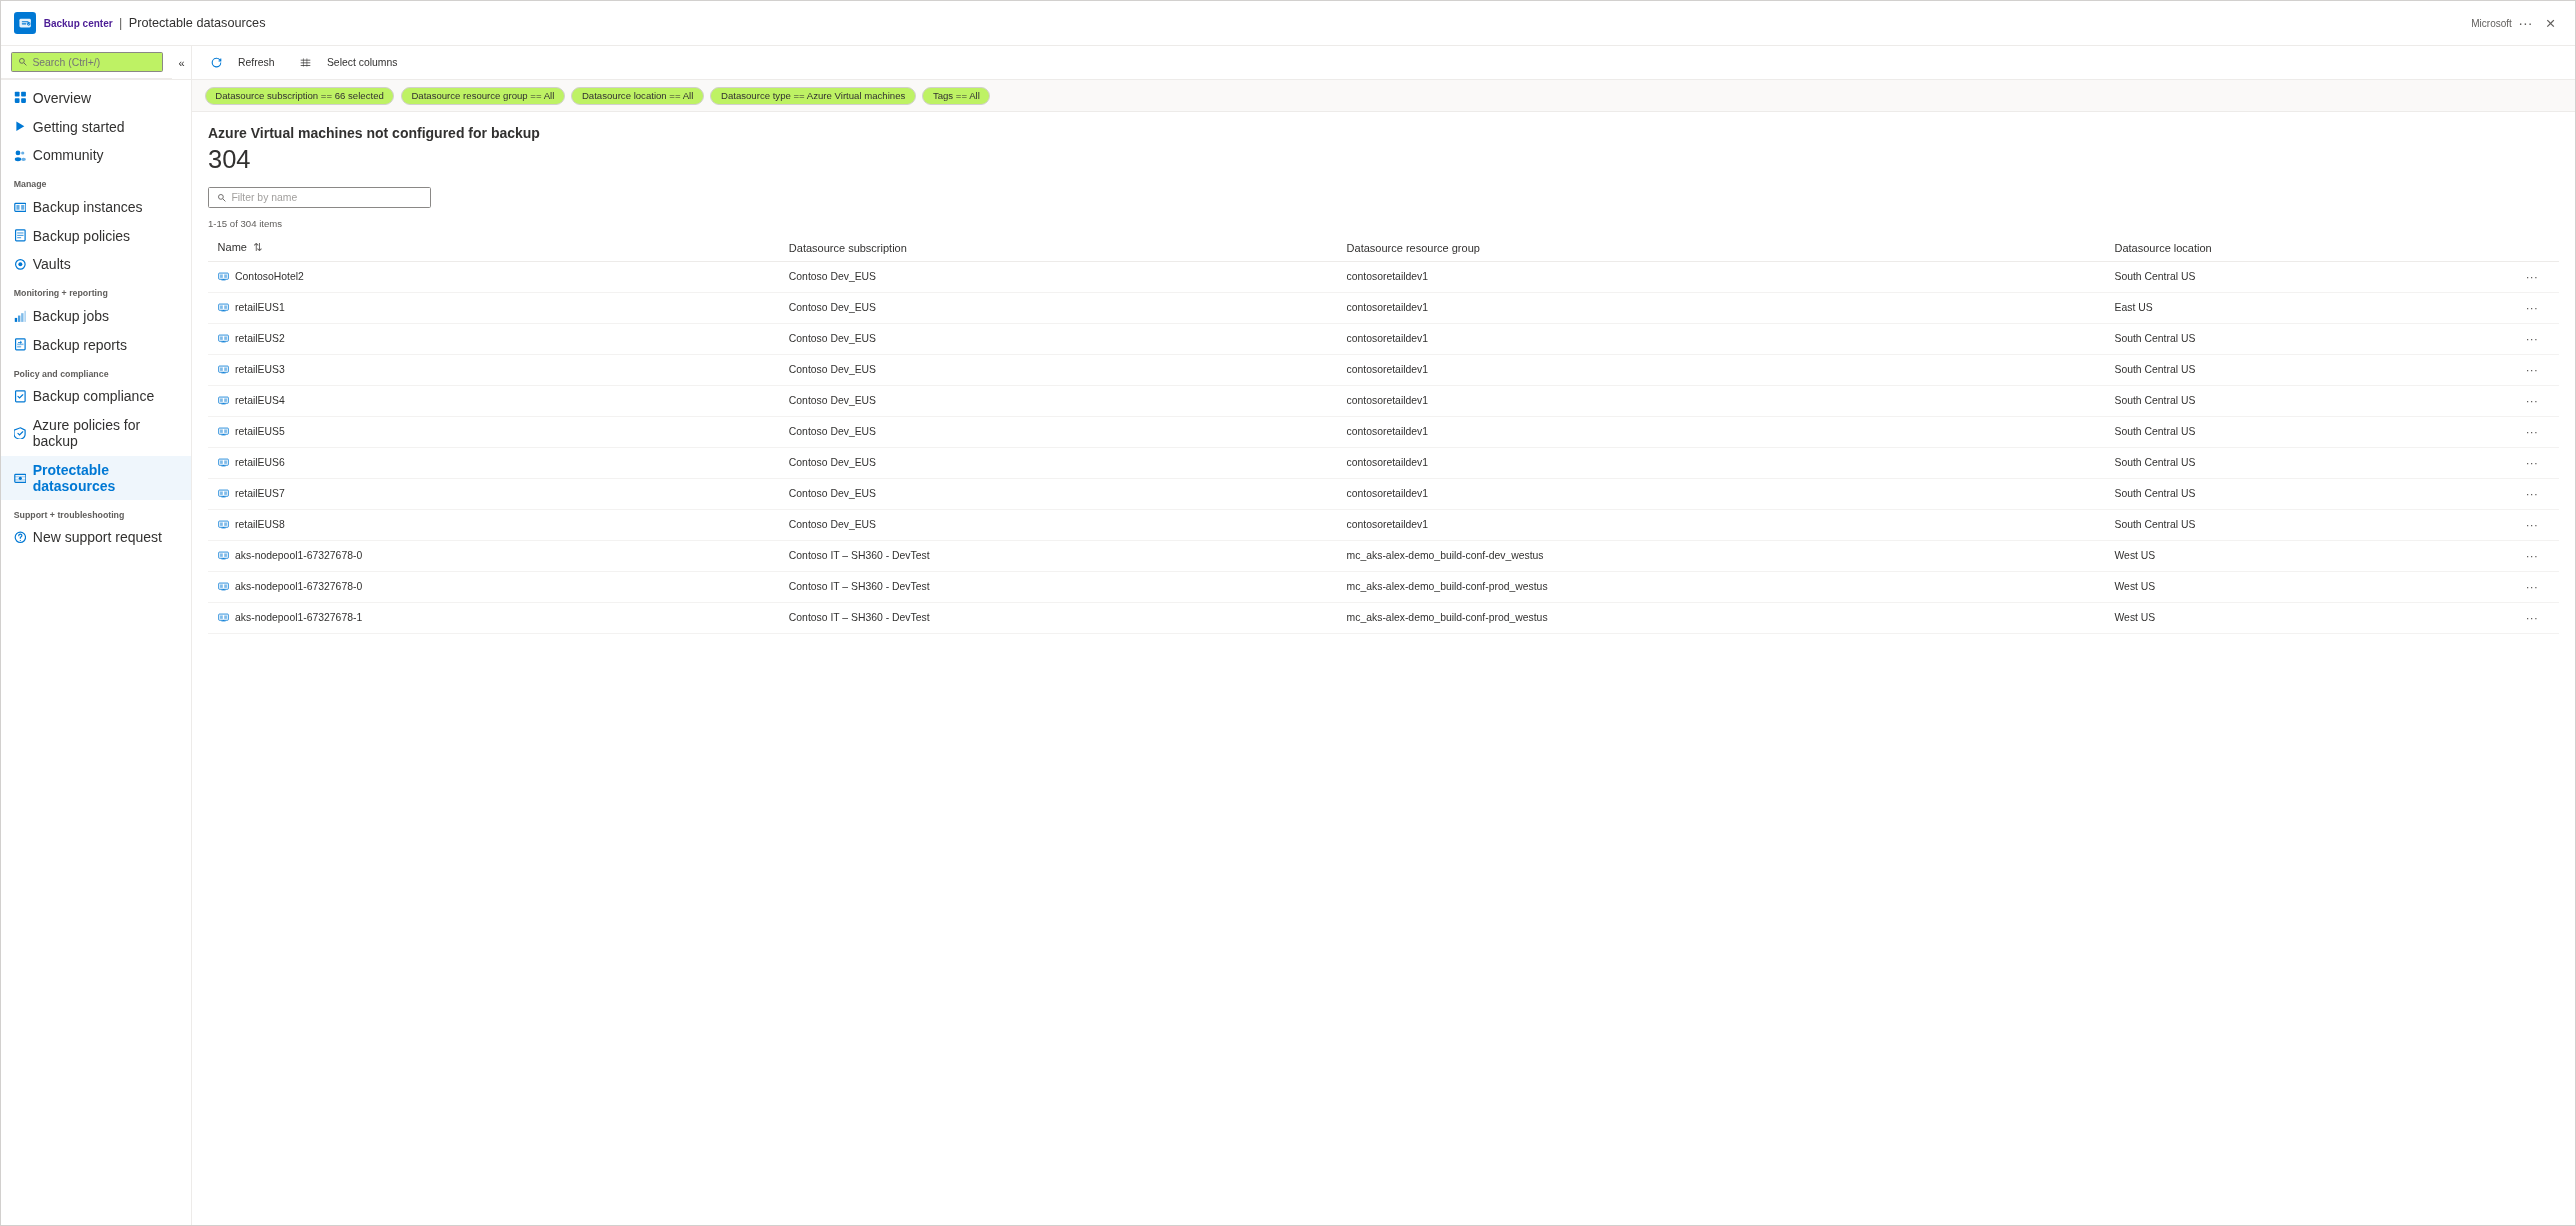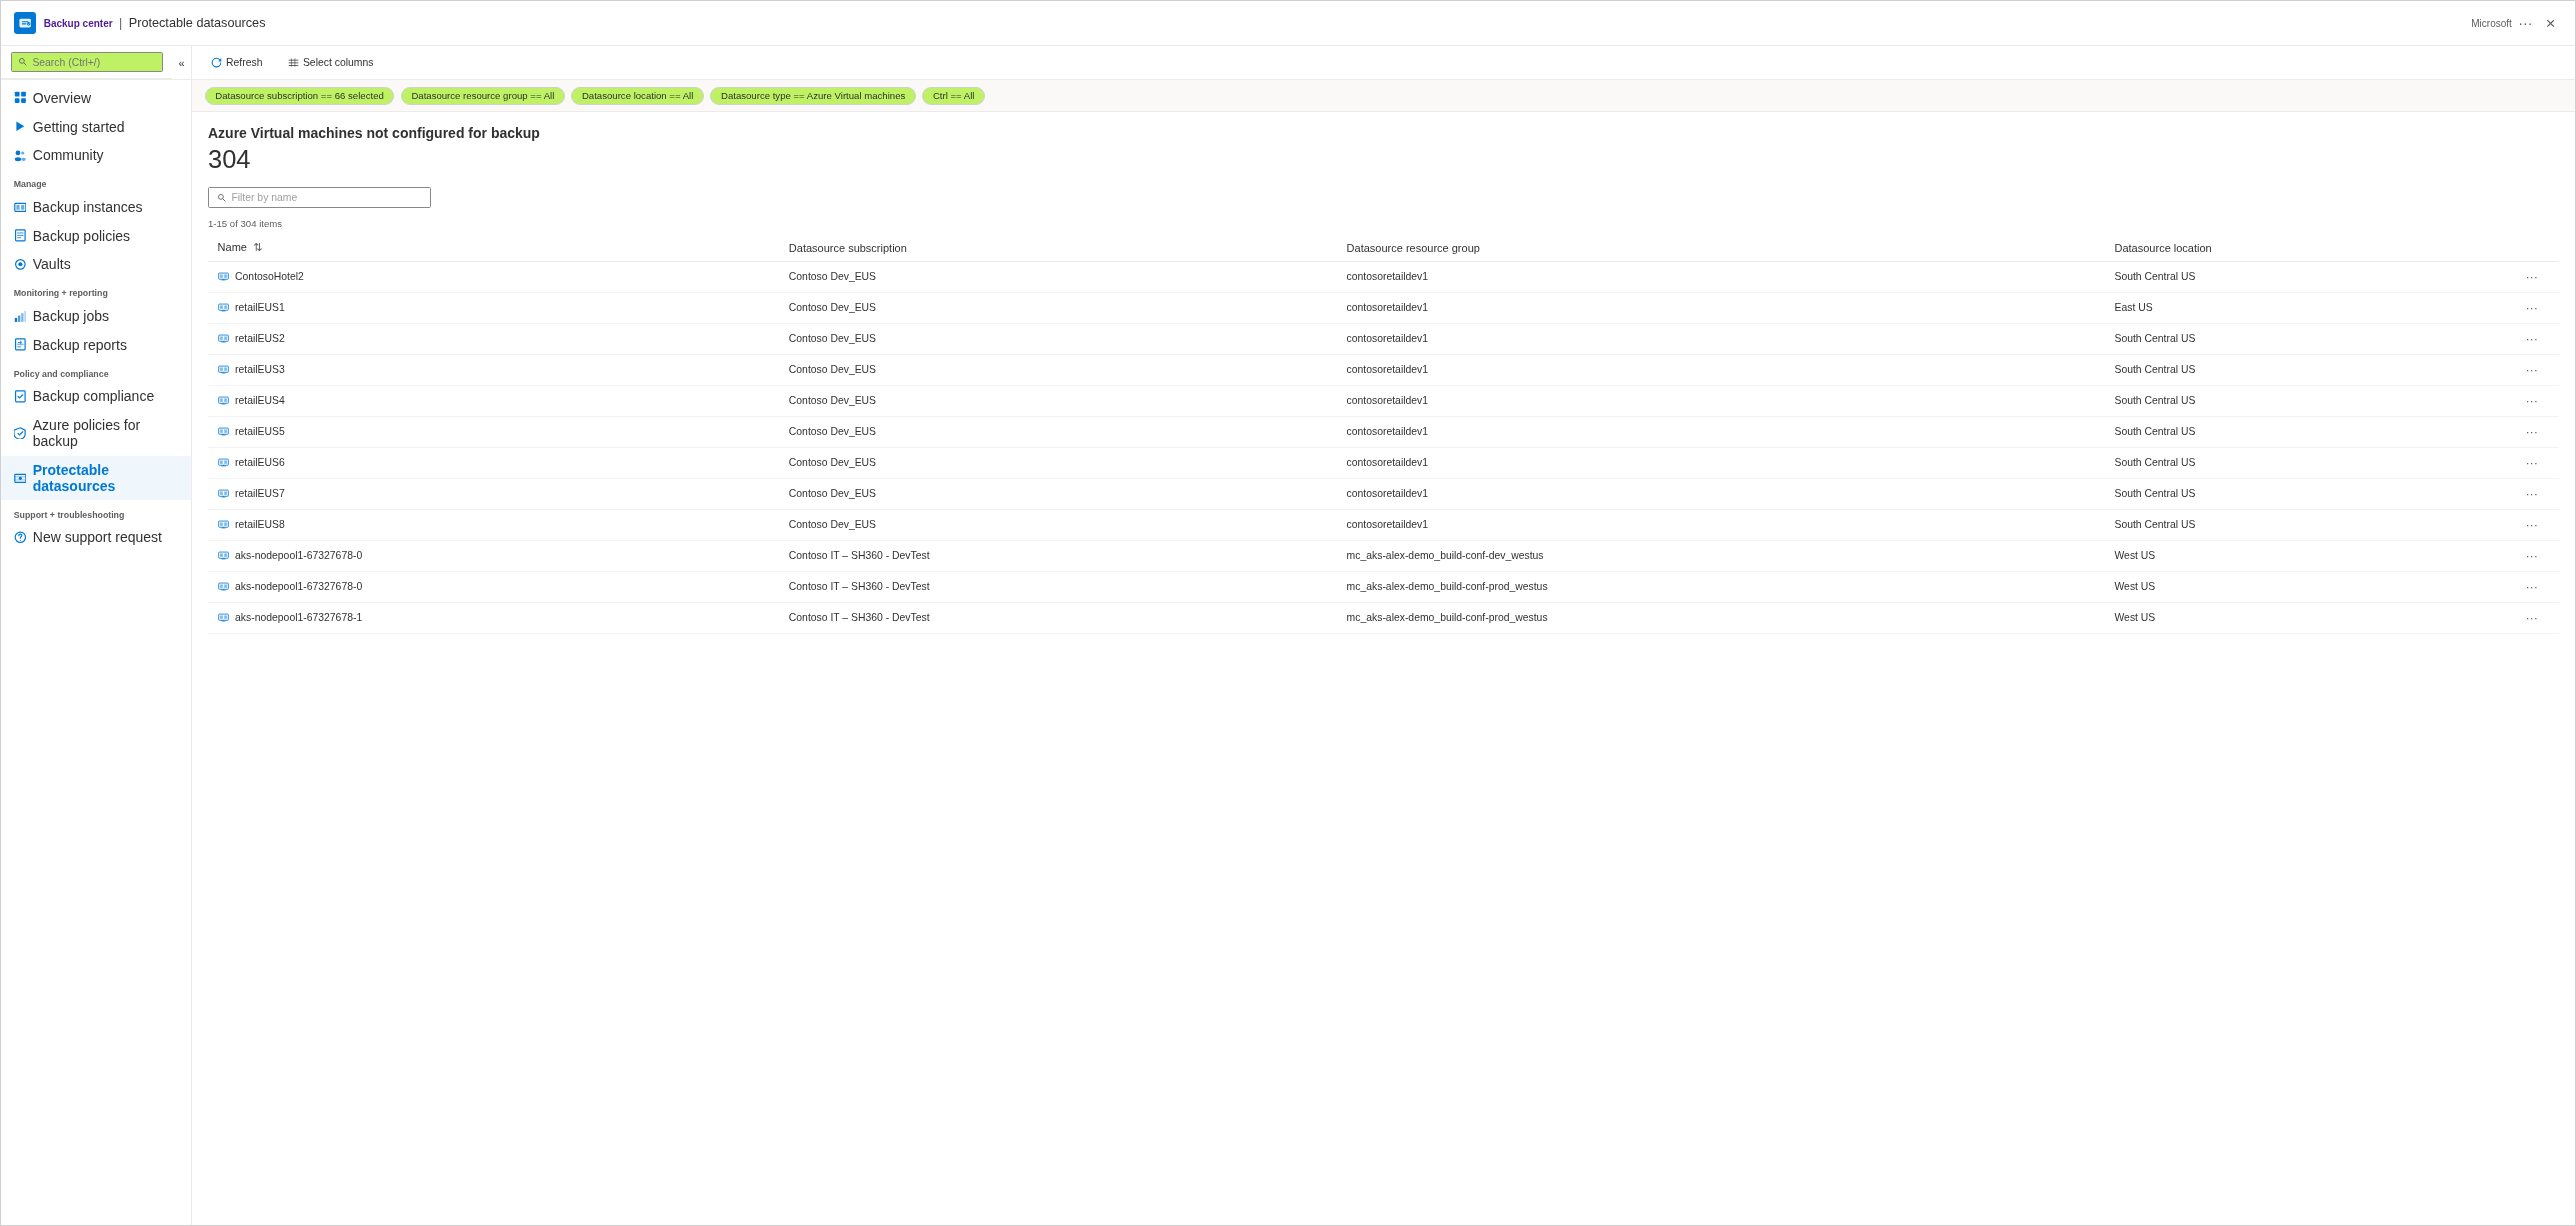--- a/index.html
+++ b/index.html
@@ -35,21 +35,21 @@
     .nav-item.active { background: #eff6fc; color: #0078d4; font-weight: 600; }
     .nav-item .nav-icon { width: 12.7px; height: 12.7px; flex-shrink: 0; display: flex; align-items: center; justify-content: center; }
 
     .nav-section-label { padding: 9.6px 12.7px 3.2px; font-size: 8.8px; font-weight: 600; color: #605e5c; text-transform: none; }
 
     
     .main-content { flex: 1; display: flex; flex-direction: column; overflow: hidden; background: #fff; }
 
     
     .toolbar { padding: 6.4px 12.7px; display: flex; align-items: center; gap: 12.7px; border-bottom: 0.8px solid #edebe9; }
-    .toolbar-btn { display: flex; align-items: center; gap: 4px; padding: 4.8px 6.4px; border: none; background: none; cursor: pointer; color: #323130; font-size: 10.4px; border-radius: 1.6px; justify-content: flex-end; }
+    .toolbar-btn { display: flex; align-items: center; gap: 16px; padding: 4.8px 6.4px; border: none; background: none; cursor: pointer; color: #323130; font-size: 10.4px; border-radius: 1.6px; justify-content: flex-end; }
     .toolbar-btn svg { width: 11px; height: 11px; }
 
     
     .filters { padding: 6.4px 12.7px; display: flex; flex-wrap: wrap; gap: 6.4px; border-bottom: 0.8px solid #edebe9; background: #faf9f8; }
     .filter-chip { background: #bef264; border: 0.8px solid #d2d0ce; border-radius: 9.6px; padding: 2.4px 9.6px; font-size: 9.6px; color: #323130; cursor: pointer; white-space: nowrap; }
 
     
     .content-area { flex: 1; overflow-y: auto; padding: 12.7px 16px; }
 
     .section-title { font-size: 14px; font-weight: 600; color: #323130; margin-bottom: 4.8px; }
@@ -281,21 +281,21 @@
         <div class="filter-chip">
           <span>Datasource resource group == All</span>
         </div>
         <div class="filter-chip">
           <span>Datasource location == All</span>
         </div>
         <div class="filter-chip">
           <span>Datasource type == Azure Virtual machines</span>
         </div>
         <div class="filter-chip">
-          <span>Ctrl == All</span>
+          <span>Tags == All</span>
         </div>
       </div>
 
       <div class="content-area">
         <div class="section-title">Azure Virtual machines not configured for backup</div>
         <div class="big-number">304</div>
 
         <div class="filter-input-wrapper">
           <svg viewBox="0 0 16 16">
             <circle cx="6.5" cy="6.5" r="4" stroke="#605e5c" stroke-width="1.5" fill="none"></circle>

